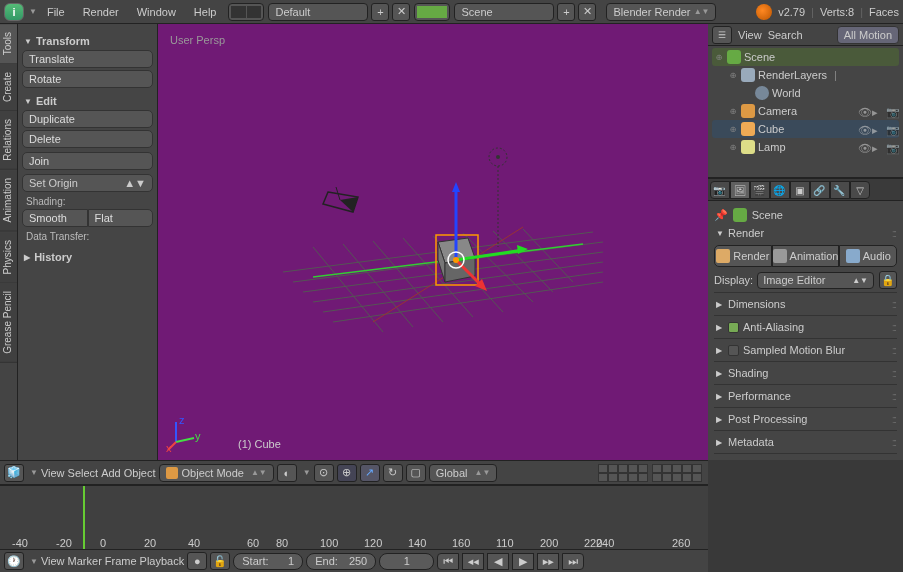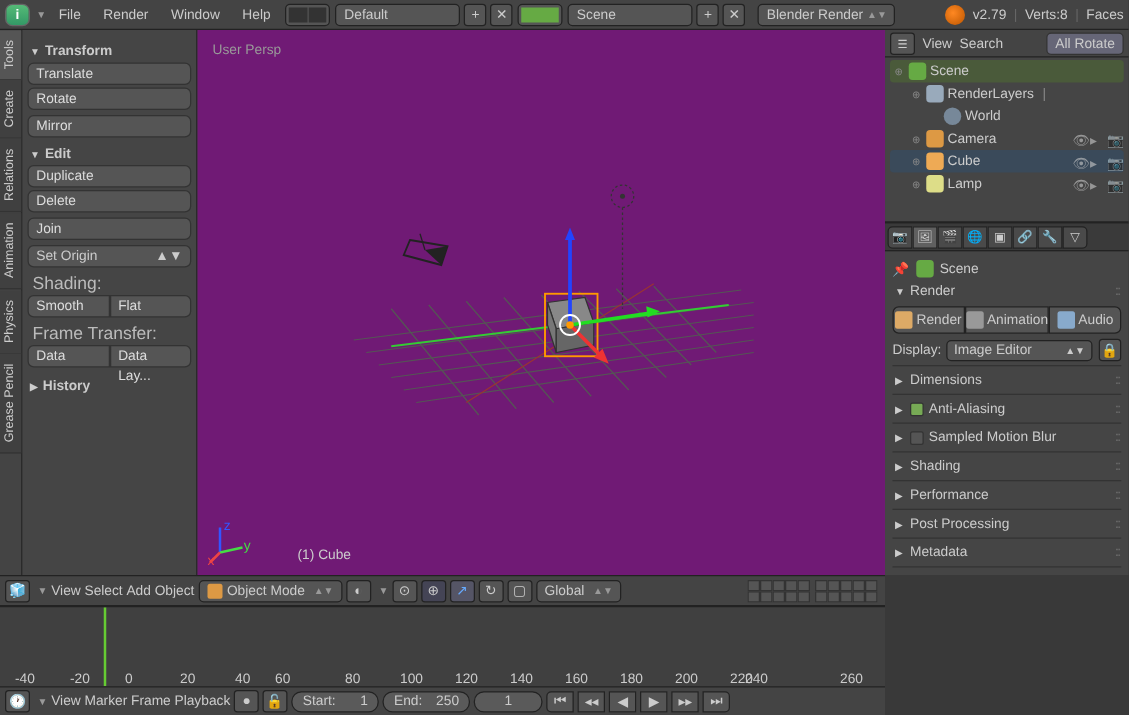--- a/index.html
+++ b/index.html
@@ -28,21 +28,21 @@
 
 
 #tools{width:140px;background:#454545;border-right:1px solid #222;padding:4px;overflow:hidden}
 .panel-hdr{display:flex;align-items:center;font-weight:bold;padding:3px 2px;margin-top:4px;cursor:pointer;color:#eee}
 .panel-hdr .tri{font-size:8px;margin-right:4px}
 .tool-btn{display:block;width:100%;height:18px;background:#555;border:1px solid #333;border-radius:5px;margin-bottom:2px;padding:0 6px;line-height:16px;color:#ddd;text-align:left;cursor:pointer}
 .tool-btn-row{display:flex;gap:0}
 .tool-btn-row .tool-btn{flex:1;border-radius:0}
 .tool-btn-row .tool-btn:first-child{border-radius:5px 0 0 5px}
 .tool-btn-row .tool-btn:last-child{border-radius:0 5px 5px 0}
-.tool-label{padding:2px 4px;color:#bbb;font-size:14px}
+.tool-label{padding:2px 4px;color:#bbb;font-size:10px}
 
 
 #viewport{flex:1;background:#701a75;position:relative}
 #persp{position:absolute;top:10px;left:12px;color:#999}
 #objname{position:absolute;bottom:10px;left:80px;color:#ccc}
 #floor{position:absolute;top:50%;left:50%;transform:translate(-50%,-50%)}
 
 
 #right{width:195px;display:flex;flex-direction:column}
 #outliner{height:155px;background:#454545;border-bottom:2px solid #222}
@@ -155,44 +155,39 @@
     <div class="vtab">Grease Pencil</div>
   </div>
 
   <div id="tools">
     <div class="panel-hdr">
         <span class="tri">▼</span>
         <span>Transform</span>
       </div>
     <button class="tool-btn">Translate</button>
     <button class="tool-btn">Rotate</button>
-    <button class="tool-btn" style="margin-top:4px">Mirror</button>
 
     <div class="panel-hdr">
         <span class="tri">▼</span>
         <span>Edit</span>
       </div>
     <button class="tool-btn">Duplicate</button>
     <button class="tool-btn">Delete</button>
     <button class="tool-btn" style="margin-top:4px">Join</button>
     <button class="tool-btn" style="margin-top:4px;display:flex;justify-content:space-between">
         <span>Set Origin</span>
         <span>▲▼</span>
       </button>
 
     <div class="tool-label">Shading:</div>
     <div class="tool-btn-row">
       <button class="tool-btn">Smooth</button>
       <button class="tool-btn">Flat</button>
     </div>
-    <div class="tool-label">Frame Transfer:</div>
-    <div class="tool-btn-row">
-      <button class="tool-btn">Data</button>
-      <button class="tool-btn">Data Lay...</button>
-    </div>
+    <div class="tool-label">Data Transfer:</div>
     <div class="panel-hdr">
         <span class="tri">▶</span>
         <span>History</span>
       </div>
   </div>
 
   <div id="viewport">
     <div id="persp">User Persp</div>
     <svg id="floor" width="360" height="220">
 
@@ -256,21 +251,21 @@
     <div id="objname">(1) Cube</div>
   </div>
 
   <div id="right">
 
     <div id="outliner">
       <div id="out-hdr">
         <div class="ico-btn" style="font-size:9px">☰</div>
         <span>View</span>
         <span>Search</span>
-        <div class="seg active" style="margin-left:auto">All Rotate</div>
+        <div class="seg active" style="margin-left:auto">All Motion</div>
       </div>
       <div class="tree" id="tree">
           <div class="tree-row sel" style="padding-left: 2px;">
             <span class="expand">⊕</span>
             <div class="tico scene-ico"></div>
             <span>Scene</span>
           </div>
           <div class="tree-row" style="padding-left: 16px;">
             <span class="expand">⊕</span>
             <div class="tico layer-ico"></div>
@@ -476,27 +471,27 @@
 
 <div id="timeline">
   <div id="tl-canvas">
     <div class="tl-cursor"></div>
     <div class="tl-ticks" id="ticks">
         <span class="tick" style="left: 12px;">-40</span>
         <span class="tick" style="left: 56px;">-20</span>
         <span class="tick" style="left: 100px;">0</span>
         <span class="tick" style="left: 144px;">20</span>
         <span class="tick" style="left: 188px; text-align: center;">40</span>
-        <span class="tick" style="left: 220px;">60</span>
+        <span class="tick" style="left: 247px;">60</span>
         <span class="tick" style="left: 276px;">80</span>
         <span class="tick" style="left: 320px;">100</span>
         <span class="tick" style="left: 364px;">120</span>
         <span class="tick" style="left: 408px;">140</span>
         <span class="tick" style="left: 452px;">160</span>
-        <span class="tick" style="left: 496px;">180</span>
+        <span class="tick" style="left: 496px;">110</span>
         <span class="tick" style="left: 540px;">200</span>
         <span class="tick" style="left: 584px;">220</span>
         <span class="tick" style="left: 596px;">240</span>
         <span class="tick" style="left: 672px;">260</span>
       </div>
   </div>
 </div>
 <div id="tl-hdr">
   <div class="ico-btn">🕐</div>
     <span class="dropdown-arrow">▼</span>

